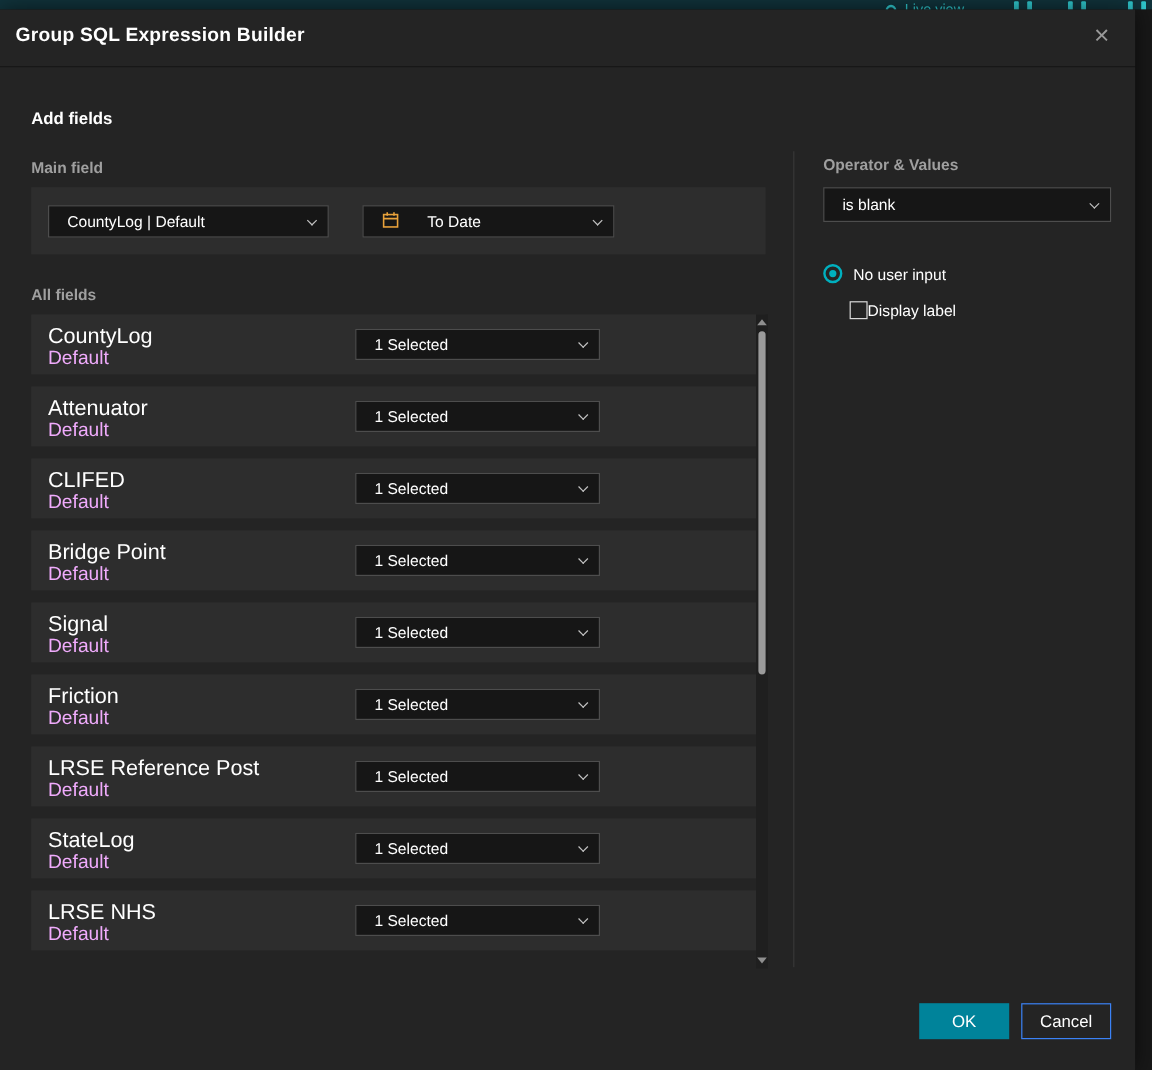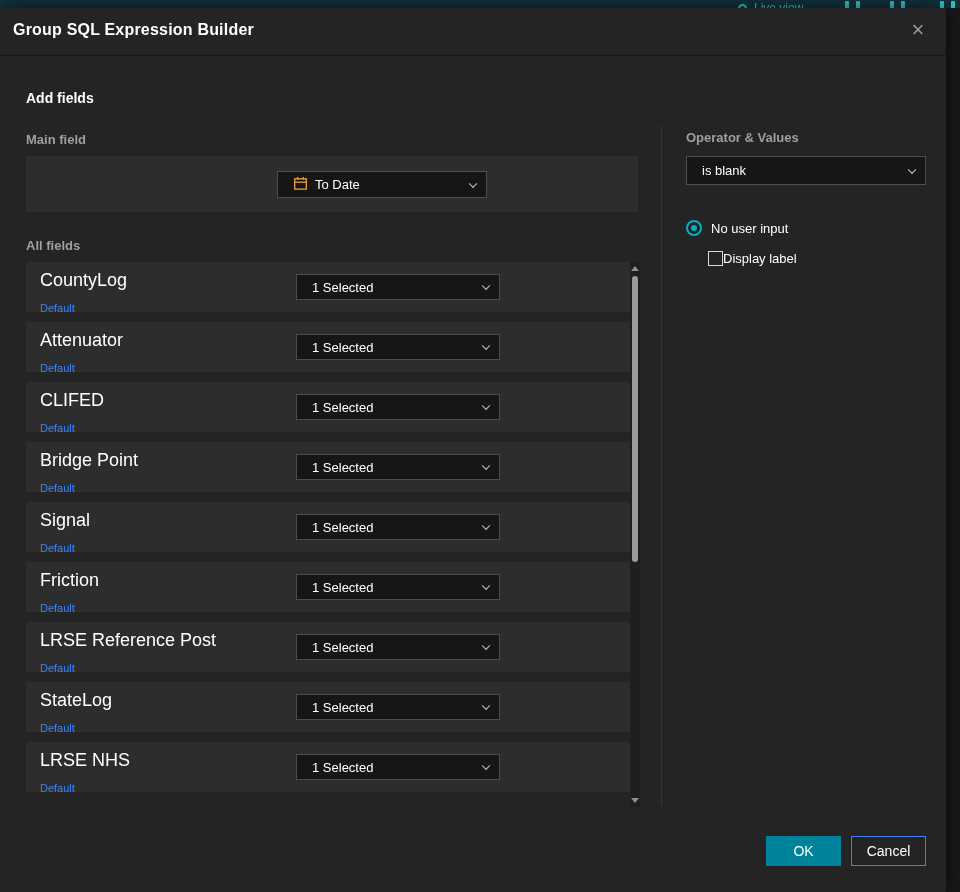--- a/index.html
+++ b/index.html
@@ -32,27 +32,27 @@
   .lbl-operator{left:686px;top:122px;}
 
   
   .dropdown{position:absolute;background:#161616;border:1px solid #4d4d4d;display:flex;align-items:center;color:#ffffff;font-size:13px;padding:0 26px 0 15px;cursor:pointer;white-space:nowrap;overflow:hidden;}
   .chev{position:absolute;right:10px;top:50%;width:6px;height:6px;border-right:1.5px solid #c3c3c3;border-bottom:1.5px solid #c3c3c3;transform:translateY(-70%) rotate(45deg);}
   .cal-icon{display:inline-block;margin-right:7px;flex:0 0 auto;}
 
   
   .main-field-box{position:absolute;left:26px;top:148px;width:612px;height:56px;background:#2d2d2d;}
   .dd-main-field{left:14px;top:15px;width:234px;height:27px;}
-  .dd-main-date{left:251px;top:15px;width:210px;height:27px;}
+  .dd-main-date{left:276px;top:15px;width:210px;height:27px;gap:16px;}
 
   
   .fields-list{position:absolute;left:26px;top:254px;width:612px;}
   .field-row{position:relative;width:612px;height:50px;background:#2d2d2d;margin-bottom:10px;}
   .row-name{position:absolute;left:14px;top:8px;font-size:18px;color:#ffffff;}
-  .row-sub{position:absolute;left:14px;top:40px;font-size:11px;color:#3b82f6;}
+  .row-sub{position:absolute;left:14px;top:28px;font-size:16px;color:#f0abfc;}
   .row-dd{left:270px;top:12px;width:204px;height:26px;}
 
   
   .scrollbar{position:absolute;left:630px;top:254px;width:10px;height:545px;background:#1f1f1f;}
   .sb-thumb{position:absolute;left:2px;top:14px;width:6px;height:286px;background:#9b9b9b;border-radius:3px;cursor:pointer;}
   .sb-arrow{position:absolute;left:1px;width:0;height:0;border-left:4px solid transparent;border-right:4px solid transparent;}
   .sb-up{top:4px;border-bottom:5px solid #8f8f8f;}
   .sb-down{bottom:4px;border-top:5px solid #8f8f8f;}
 
   .v-divider{position:absolute;left:661px;top:118px;width:1px;height:680px;background:#373737;}
@@ -100,20 +100,24 @@
 
     <div class="dlg-header">
       <div class="dlg-title">Group SQL Expression Builder</div>
       <div class="close-btn">×</div>
     </div>
 
     <div class="section-title">Add fields</div>
 
     <div class="group-label lbl-main-field">Main field</div>
     <div class="main-field-box">
+      <div class="dropdown dd-main-field">
+        <span>CountyLog | Default</span>
+        <span class="chev"></span>
+      </div>
       <div class="dropdown dd-main-date">
         <span class="cal-icon">
           <svg width="15" height="15" viewBox="0 0 16 16" fill="none">
             <rect x="1.8" y="3" width="12.4" height="11" stroke="#e9a23b" stroke-width="1.4"></rect>
             <line x1="1.8" y1="6.6" x2="14.2" y2="6.6" stroke="#e9a23b" stroke-width="1.4"></line>
             <line x1="5" y1="1" x2="5" y2="4" stroke="#e9a23b" stroke-width="1.4"></line>
             <line x1="11" y1="1" x2="11" y2="4" stroke="#e9a23b" stroke-width="1.4"></line>
           </svg>
         </span>
         <span>To Date</span>

